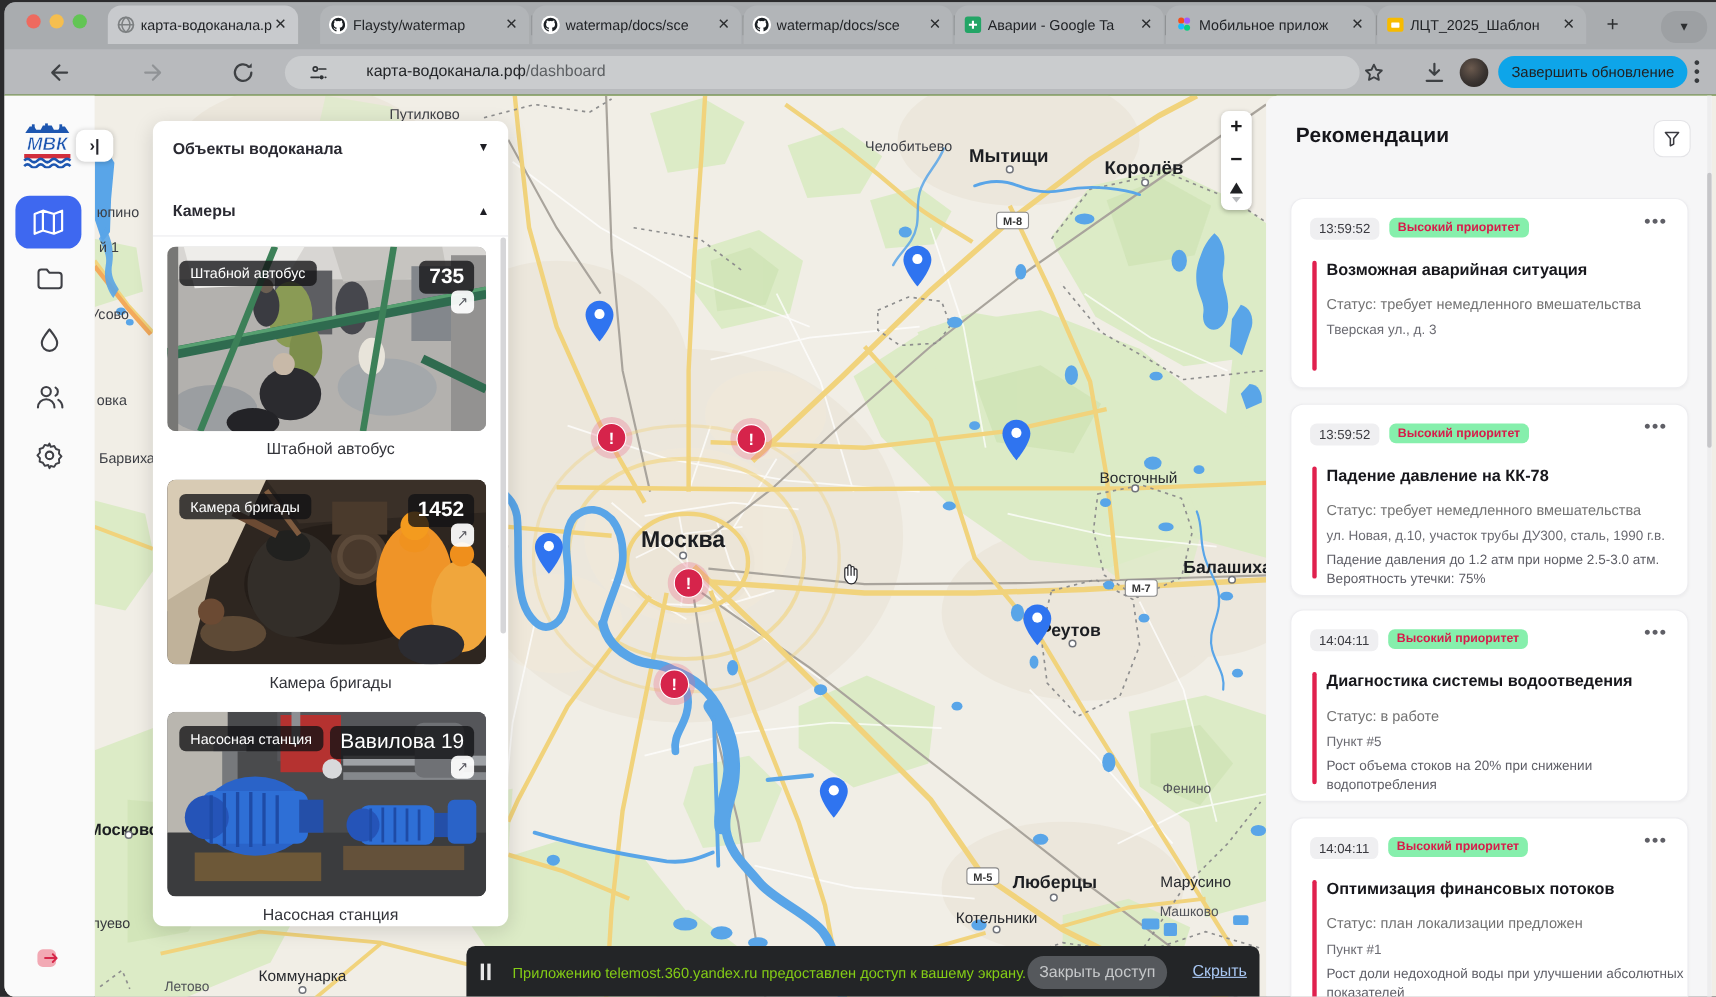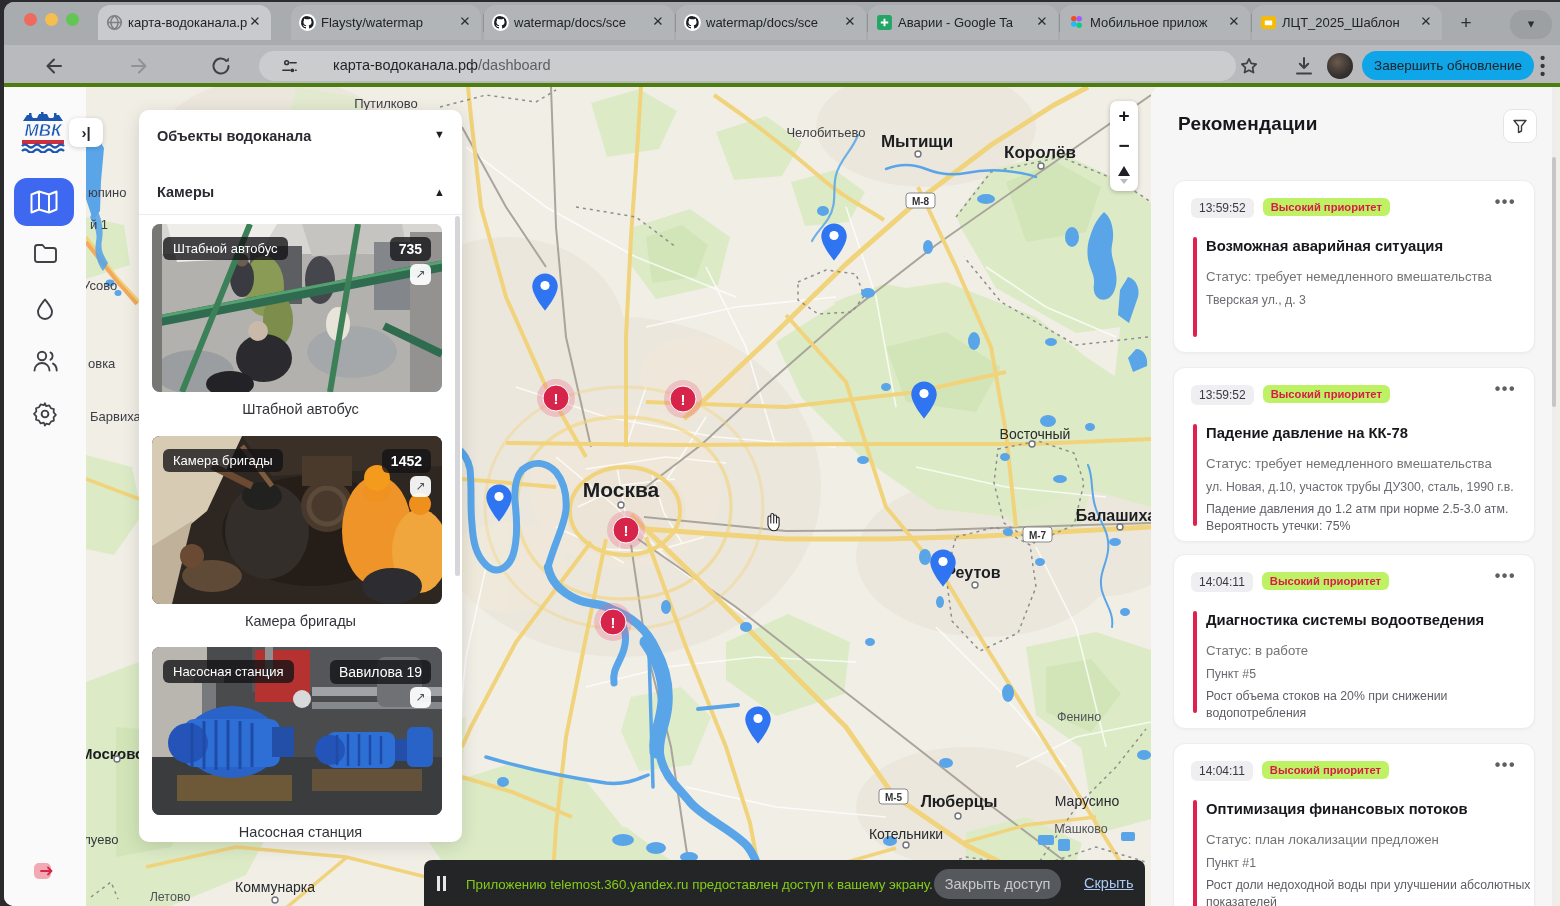--- a/index.html
+++ b/index.html
@@ -7,51 +7,51 @@
 
 #tabstrip{position:absolute;left:0;top:0;width:100%;height:43px;background:#a9acaf}
 .tl{position:absolute;top:11px;width:13px;height:13px;border-radius:50%}
 .tab{position:absolute;top:3px;height:35px;border-radius:12px 12px 0 0;background:#b2b5b8}
 .tab.active{background:#c8cacd}
 .tab .ttl{position:absolute;left:30px;top:10px;font-size:13px;color:#212326;white-space:nowrap;overflow:hidden}
 .tab .cx{position:absolute;top:9px;right:8px;width:16px;height:16px;font-size:13.5px;line-height:16px;text-align:center;color:#2b2d2f}
 .tab .fav{position:absolute;left:8px;top:9px;width:17px;height:17px}
 .tsep{position:absolute;top:12px;width:1px;height:18px;background:#8f9294}
 
-#toolbar{position:absolute;left:0;top:43px;width:100%;height:42px;background:#b8babd;border-bottom:4px solid #4d7c0f}
+#toolbar{position:absolute;left:0;top:43px;width:100%;height:42px;background:#b8babd;border-bottom:1px solid #4d7c0f}
 .tbi{position:absolute;top:9px;width:24px;height:24px}
 #omnibox{position:absolute;left:255px;top:6px;width:977px;height:30px;border-radius:15px;background:#caccce}
 #omnibox .url{position:absolute;left:74px;top:6px;font-size:14.5px;color:#232528}
 #omnibox .url span{color:#5c5f62}
 #updbtn{position:absolute;left:1358px;top:6px;width:172px;height:29px;border-radius:15px;background:#0ea5e9;font-size:13.5px;color:#202224;text-align:center;line-height:29px}
 
 #app{position:absolute;left:0;top:85px;width:1556px;height:819px;background:#f1eee6}
 #sidebar{position:absolute;left:0;top:0;width:82px;height:821px;background:#fafafa;z-index:30}
 #mapwrap{position:absolute;left:82px;top:0;width:1065px;height:821px;overflow:hidden}
 
 #rpanel{position:absolute;left:1147px;top:0;width:405px;height:821px;background:#f6f6f7;border-top-left-radius:10px;z-index:20}
 #rpanel h1{position:absolute;left:27px;top:26px;font-size:19px;font-weight:bold;color:#16161b;letter-spacing:.2px}
 #fbtn{position:absolute;left:352px;top:22px;width:34px;height:34px;background:#fff;border:1px solid #e4e4e7;border-radius:9px}
 .card{position:absolute;left:22px;width:362px;background:#fff;border-radius:12px;border:1px solid #ededf0;box-shadow:0 1px 3px rgba(0,0,0,.04)}
 .crow{position:absolute;left:17px;top:17px;height:24px}
 .chip-t{display:inline-block;background:#efeff1;border-radius:6px;padding:3px 8px;font-size:12px;color:#3a3a40;vertical-align:top}
-.chip-p{display:inline-block;background:#bef264;border-radius:6px;padding:3px 8px;font-size:11.2px;font-weight:bold;color:#d81b4a;margin-left:9px;vertical-align:top}
+.chip-p{display:inline-block;background:#86efac;border-radius:6px;padding:3px 8px;font-size:11.2px;font-weight:bold;color:#d81b4a;margin-left:9px;vertical-align:top}
 .dots{position:absolute;right:18px;top:12px;font-size:16px;letter-spacing:1.5px;color:#5f5f66;font-weight:bold}
 .rbar{position:absolute;left:19px;width:4px;background:#e0204e;border-radius:2px}
 .ctitle{position:absolute;left:32px;font-size:14.8px;font-weight:bold;color:#17171c;white-space:nowrap}
 .cstat{position:absolute;left:32px;font-size:13.2px;color:#737373;white-space:nowrap}
 .caddr{position:absolute;left:32px;font-size:12.3px;color:#6b6b72;white-space:nowrap}
 .cdesc{position:absolute;left:32px;font-size:12.3px;color:#5e5e66;line-height:17px;white-space:nowrap}
 
 #campanel{position:absolute;left:135px;top:23px;width:323px;height:732px;background:#fff;border-radius:10px;box-shadow:0 4px 18px rgba(0,0,0,.13);z-index:10}
 .phead{position:absolute;left:18px;font-size:14.5px;font-weight:bold;color:#2a2a32}
 .parr{position:absolute;right:17px;font-size:11px;color:#1e1e24}
 .cam{position:absolute;left:13px;width:290px;height:168px;border-radius:8px;overflow:hidden}
 .camlbl{position:absolute;left:11px;top:13px;background:rgba(18,18,20,.78);border-radius:6px;padding:4px 10px;font-size:13px;color:#fff}
-.camnum{position:absolute;right:11px;top:13px;background:rgba(18,18,20,.78);border-radius:6px;padding:4px 9px;font-size:14px;color:#fff;font-weight:bold}
+.camnum{position:absolute;right:11px;top:13px;background:rgba(18,18,20,.78);border-radius:6px;padding:4px 9px;font-size:19px;color:#fff;font-weight:bold}
 .camex{position:absolute;right:11px;top:40px;width:21px;height:21px;background:rgba(255,255,255,.93);border-radius:6px;color:#52525a;font-size:12px;text-align:center;line-height:21px}
 .camcap{position:absolute;left:0;width:323px;text-align:center;font-size:14.5px;color:#33343a}
 
 #zoomctl{position:absolute;left:1106px;top:14px;width:28px;height:90px;background:#fff;border-radius:7px;box-shadow:0 1px 4px rgba(0,0,0,.25);z-index:5}
 #zoomctl div{width:100%;height:30px;text-align:center;font-size:19px;font-weight:bold;color:#1c1c1e;line-height:30px}
 
 #bbar{position:absolute;left:420px;top:773px;width:721px;height:48px;background:#232527;border-radius:8px 8px 0 0;z-index:25}
 #bbar .btxt{position:absolute;left:42px;top:17px;font-size:13.3px;color:#84cc16;white-space:nowrap}
 #bbar .pausei{position:absolute;left:13px;top:16px;width:9px;height:15px;border-left:3px solid #e8e8e8;border-right:3px solid #e8e8e8}
 #bbar .stopb{position:absolute;left:510px;top:9px;width:127px;height:30px;background:#55585c;border-radius:16px;color:#c6c8ca;font-size:14.5px;text-align:center;line-height:30px}

